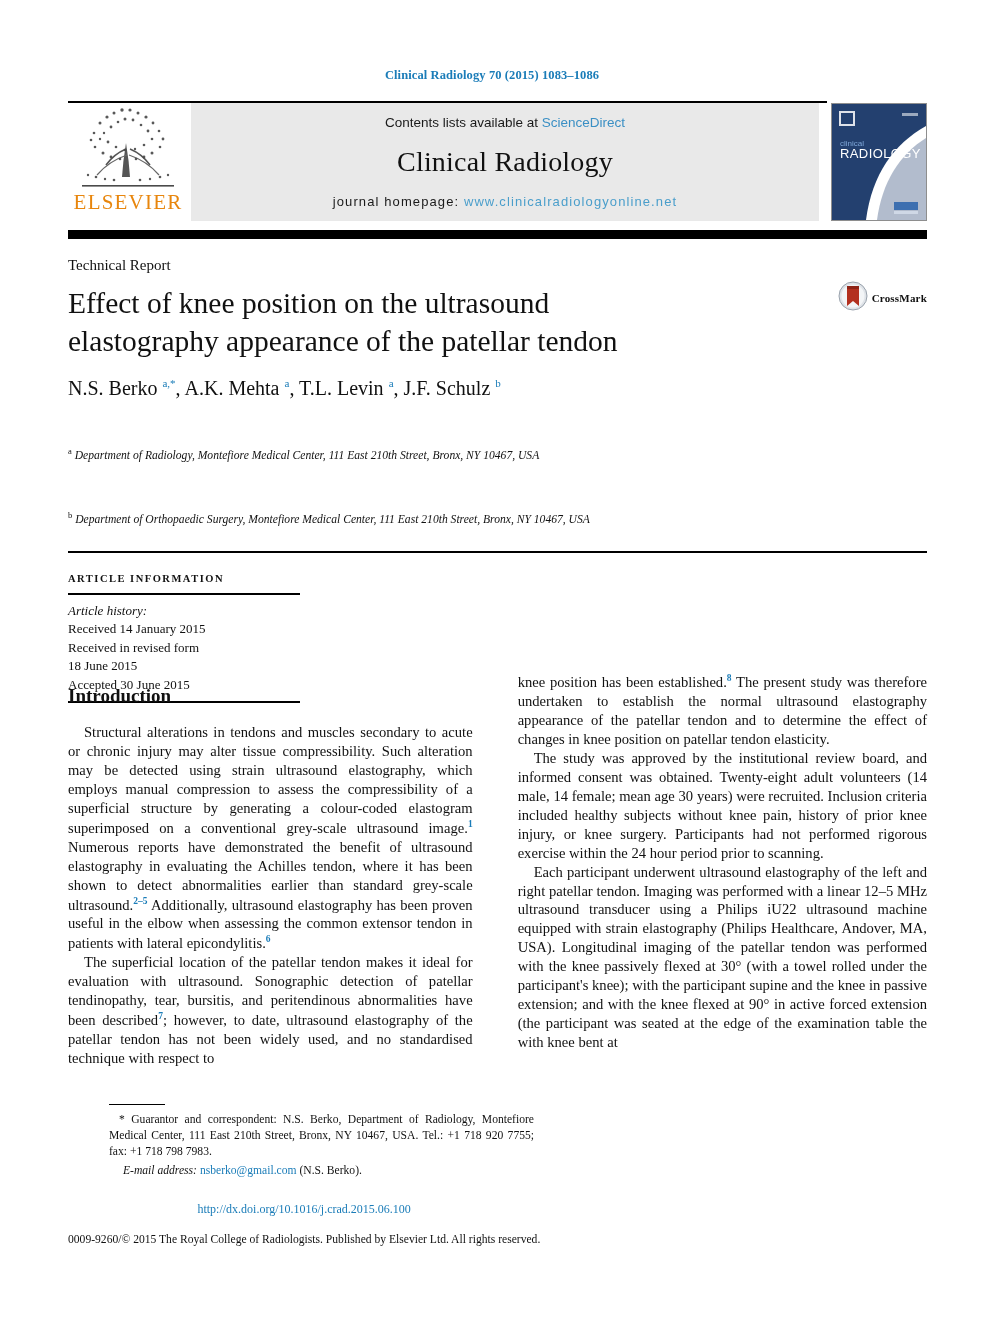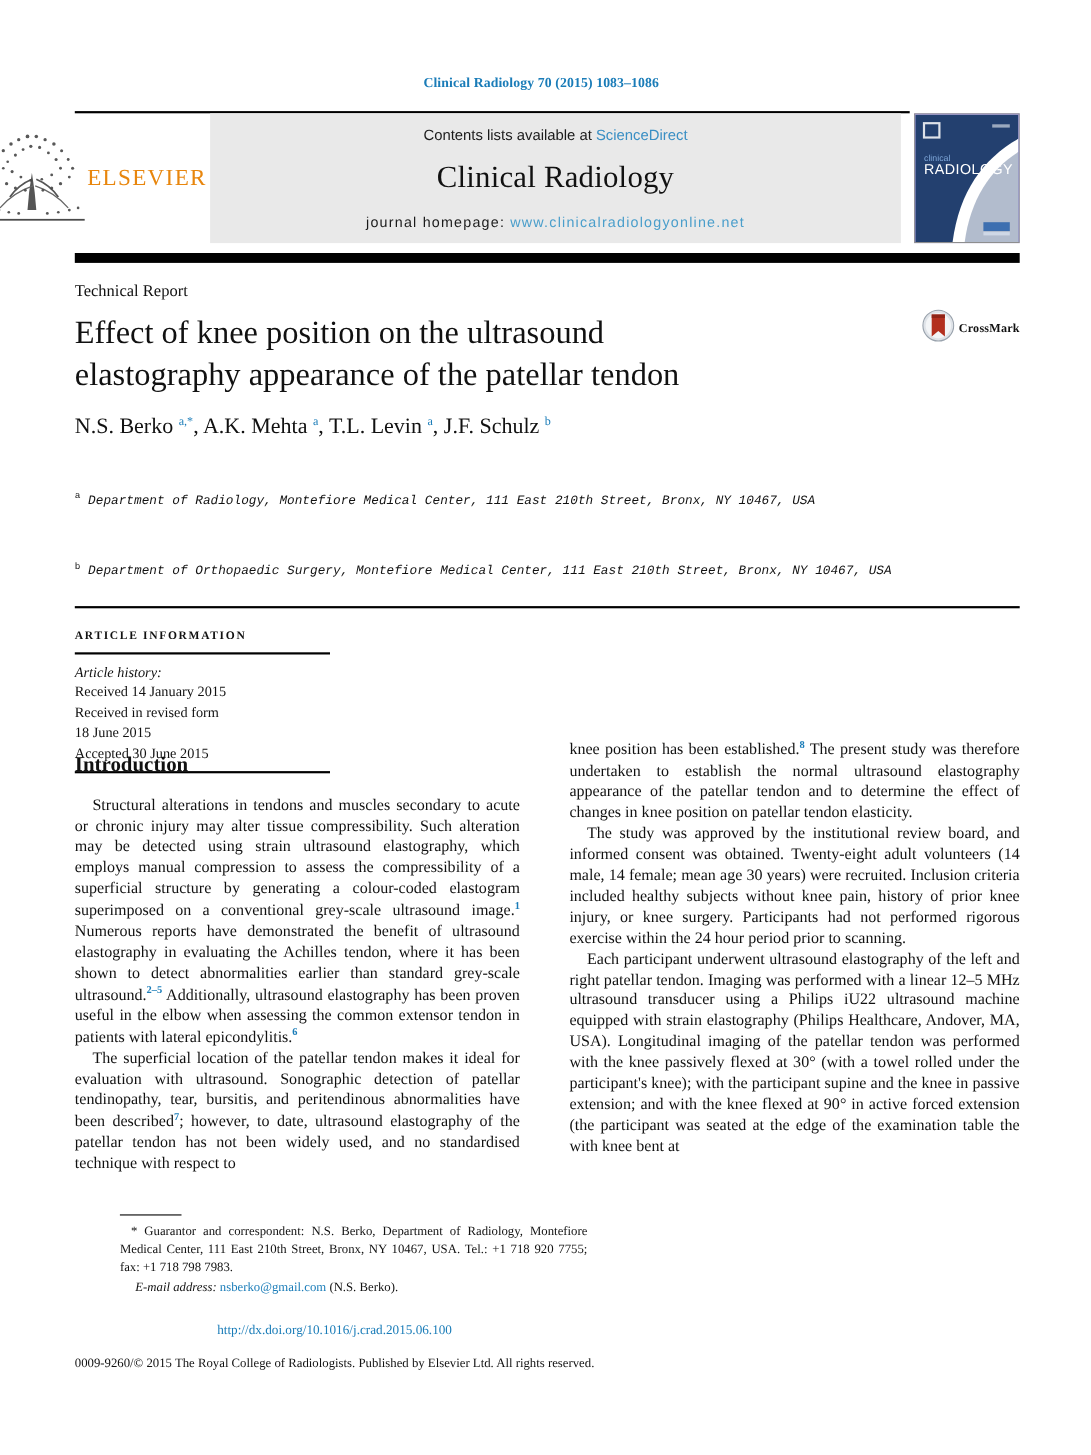--- a/index.html
+++ b/index.html
@@ -33,23 +33,23 @@
   .masthead {
     display: flex;
     align-items: stretch;
     margin-top: 0;
     height: 118px;
   }
   .elsevier-box {
     width: 120px;
     flex: 0 0 120px;
     display: flex;
-    flex-direction: row;
+    flex-direction: column;
     align-items: center;
-    justify-content: flex-end;
+    justify-content: flex-start;
     padding-bottom: 2px;
   }
   .tree-svg { display: block; }
   .elsevier-word {
     font-family: "Liberation Serif", serif;
     font-size: 21px;
     letter-spacing: 1.2px;
     color: #e8860d;
     line-height: 1;
     margin-top: 1px;
@@ -84,21 +84,21 @@
     color: #1a1a1a;
     letter-spacing: 1.1px;
   }
   .homepage-line .url { color: #4a9ecb; }
 
   .cover-box {
     flex: 0 0 96px;
     width: 96px;
     margin-left: 12px;
     border: 1px solid #8e8e8e;
-    background: #c4b5fd;
+    background: #f97316;
     position: relative;
     overflow: hidden;
   }
 
   .rule-black-bar {
     height: 9px;
     background: #000;
     margin: 9px 0 0 0;
   }
 
@@ -120,21 +120,21 @@
     max-width: 620px;
   }
   .authors {
     font-family: "Liberation Serif", serif;
     font-size: 20px;
     color: #111;
     margin-bottom: 13px;
   }
   .authors sup { font-size: 11px; color: #1a7cb8; vertical-align: super; }
   .affil {
-    font-family: Liberation Mono, monospace;
+    font-family: Liberation Serif, serif;
     font-style: italic;
     font-size: 11.6px;
     line-height: 1.45;
     color: #111;
     margin-top: 45px;
   }
   .affil sup { font-style: normal; font-size: 8.5px; vertical-align: super; }
 
   .crossmark {
     position: absolute;

